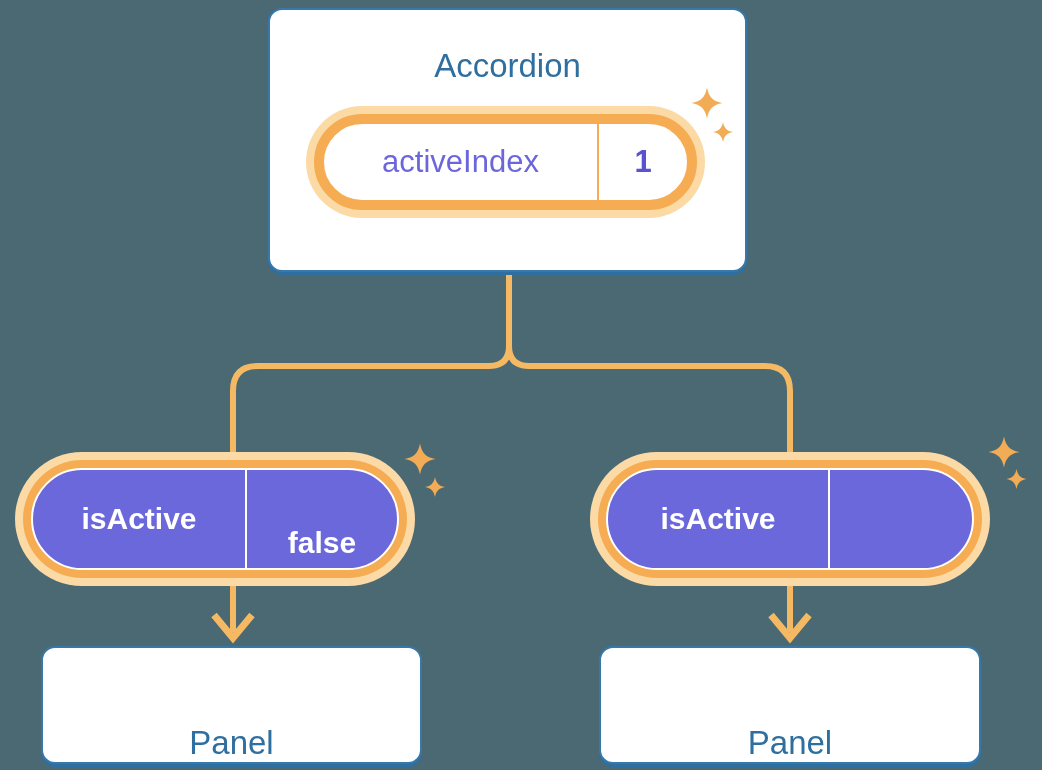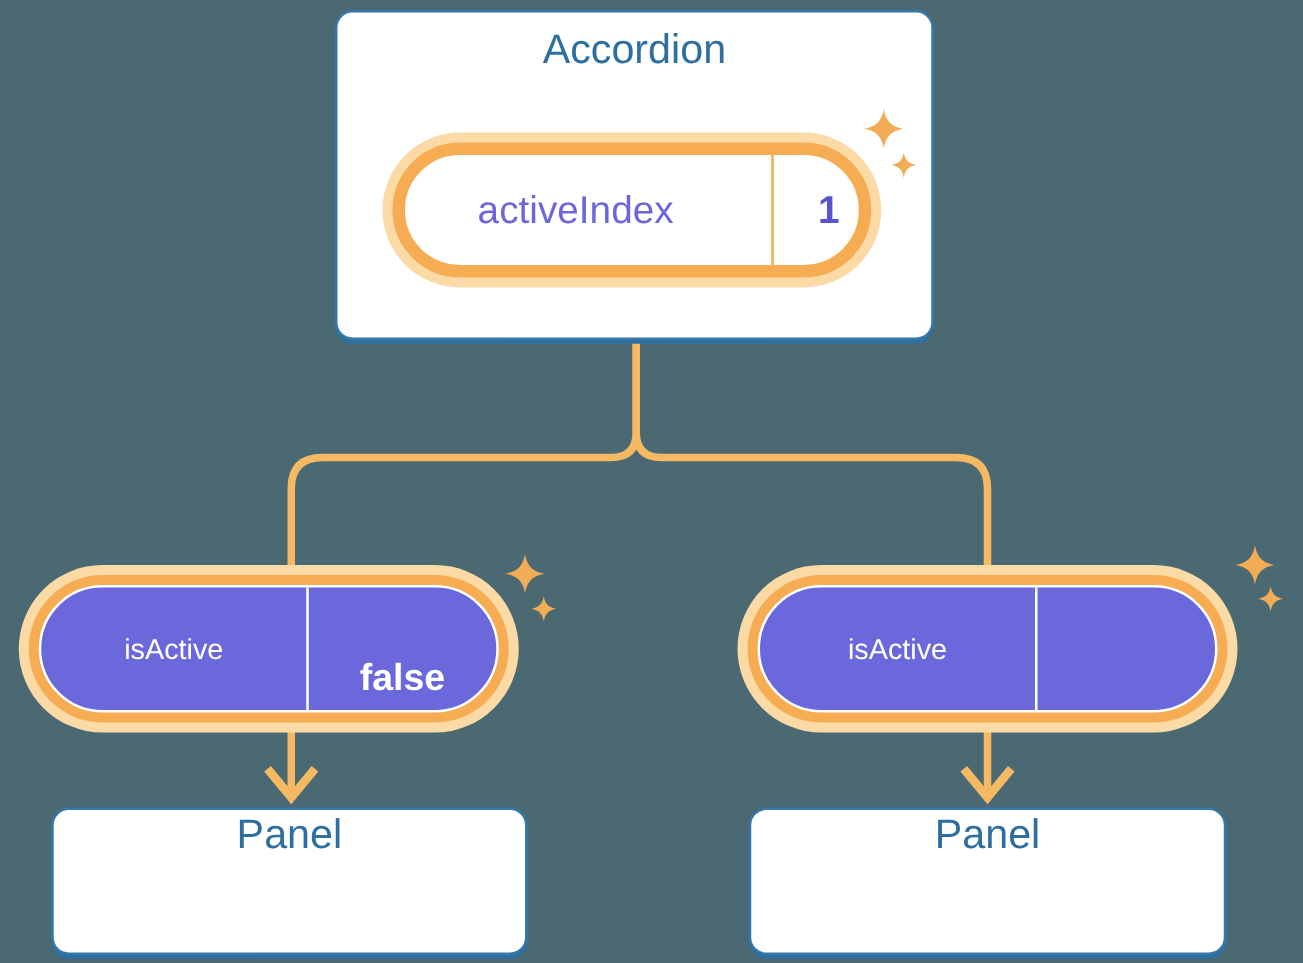--- a/index.html
+++ b/index.html
@@ -39,39 +39,38 @@
     border-radius: 14px;
     box-shadow: 0 3px 0 #2E6F9F;
     box-sizing: border-box;
     z-index: 2;
   }
   .accordion-card {
     left: 268px; top: 8px;
     width: 479px; height: 264px;
   }
   .accordion-title {
-    margin-top: 10px;
+    margin-top: 37px;
     text-align: center;
     font-size: 33px;
     font-weight: 500;
     color: #2F6F9F;
   }
   .state-pill {
     position: absolute;
     left: 314px; top: 114px;
-    width: 383px; height: 108px;
+    width: 383px; height: 96px;
     box-sizing: border-box;
     background: #ffffff;
     border: 10px solid #F6AC52;
     border-radius: 999px;
     box-shadow: 0 0 0 8px #FBDAA6;
     display: flex;
     align-items: stretch;
     z-index: 3;
-    gap: 20px;
   }
   .state-pill .pill-label {
     width: 273px;
     display: flex; align-items: center; justify-content: center;
     font-size: 31px;
     color: #6C66DC;
   }
   .state-pill .pill-divider {
     width: 2px;
     background: #F6AC52;
@@ -93,38 +92,39 @@
     box-shadow: 0 0 0 8px #F6AC52, 0 0 0 16px #FBDAA6;
     display: flex;
     align-items: stretch;
     color: #ffffff;
     z-index: 3;
   }
   .prop-pill-left  { left: 31px;  top: 468px; }
   .prop-pill-right { left: 606px; top: 468px; }
   .prop-pill .pill-label {
     display: flex; align-items: center; justify-content: center;
-    font-size: 23px;
+    font-size: 30px;
+    font-weight: bold;
   }
   .prop-pill-left  .pill-label { width: 212px; }
   .prop-pill-right .pill-label { width: 220px; }
   .prop-pill .pill-divider {
     width: 2px;
     background: #ffffff;
   }
   .prop-pill .pill-value {
     flex: 1;
     display: flex; align-items: center; justify-content: center;
     font-size: 30px;
     font-weight: 700;
     margin-top: 48px;
   }
   .panel-card {
     display: flex;
-    align-items: flex-start;
+    align-items: flex-end;
     justify-content: center;
   }
   .panel-card-left  { left: 41px;  top: 646px; width: 381px; height: 118px; }
   .panel-card-right { left: 599px; top: 646px; width: 382px; height: 118px; }
   .panel-title {
     font-size: 33px;
     font-weight: 500;
     color: #2F6F9F;
   }
   .sparkle {

